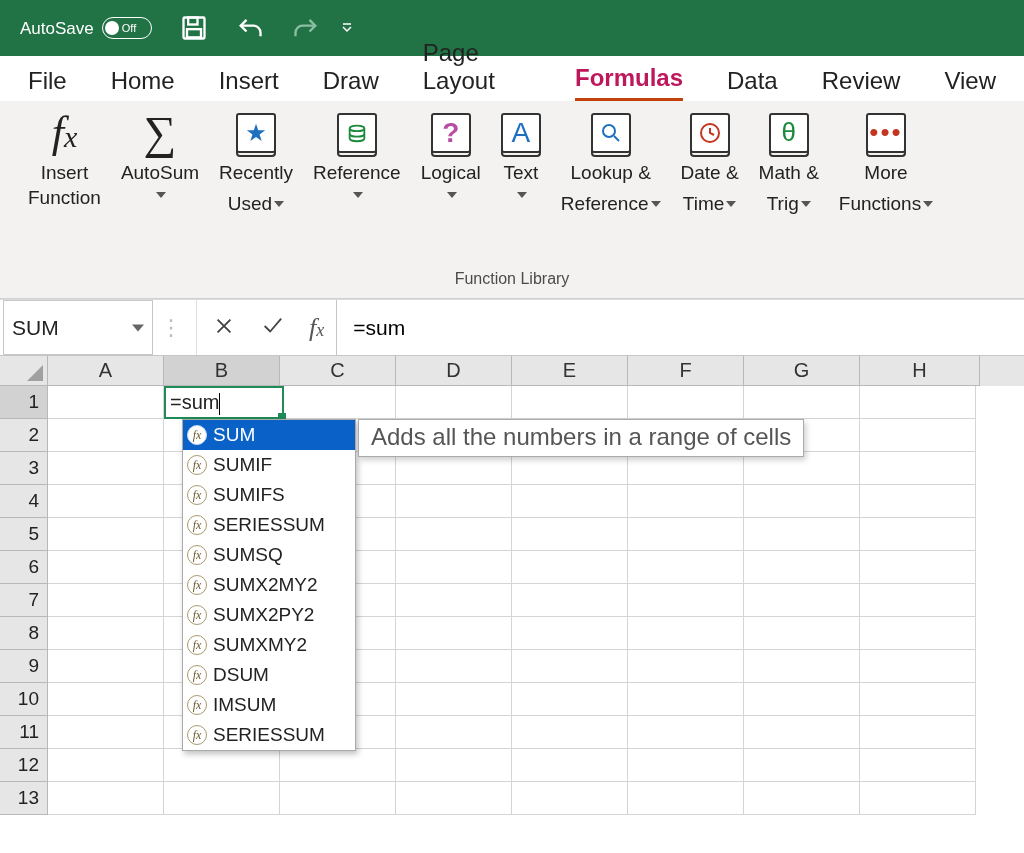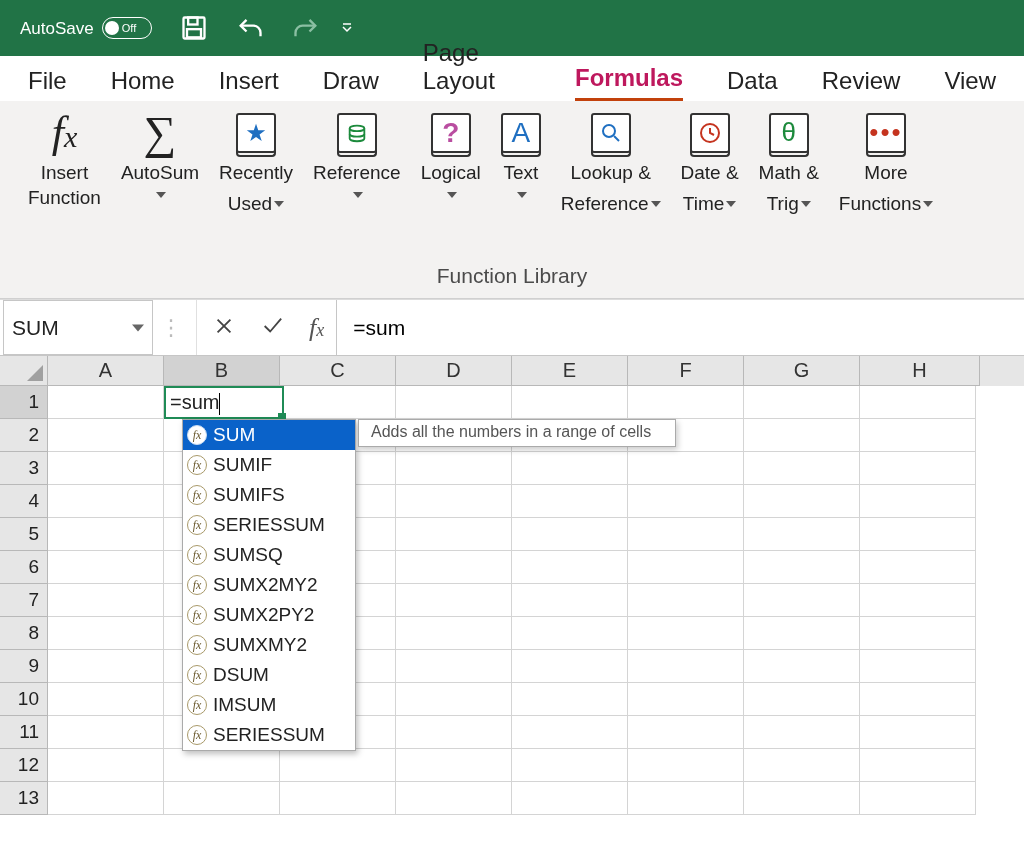--- a/index.html
+++ b/index.html
@@ -75,21 +75,21 @@
     display: flex;
     flex-direction: column;
     border-bottom: 1px solid #d0d0d0;
   }
   .ribbon-body {
     flex: 1;
     display: flex;
     align-items: stretch;
   }
   .group-label {
-    font-size: 21px;
+    font-size: 16px;
     color: #4b4b4b;
     text-align: center;
     padding: 2px 0 10px 0;
   }
   .ribbon-items {
     display: flex;
     gap: 0;
     padding: 6px 6px 0 18px;
   }
   .rbtn {
@@ -250,23 +250,23 @@
     flex-shrink:0;
   }
   .sugg-item.sel .fx-mini{color:#6b5a2f;background:#fff;}
 
   .tooltip{
     position:absolute;
     left:358px; top:33px;
     background:#fff;
     border:1px solid #aaa;
     box-shadow:2px 3px 6px rgba(0,0,0,.2);
-    font-size:16px;
+    font-size:24px;
     color:#555;
-    padding:3px 24px 5px 12px;
+    padding:3px 12px 5px 12px;
   }
 
   
   .book {
     width:40px; height:40px; position:relative;
     border:2px solid #333; border-radius:3px;
     background:#fff;
   }
   .book::after{
     content:""; position:absolute; left:-2px; right:-2px; bottom:-6px; height:8px;

